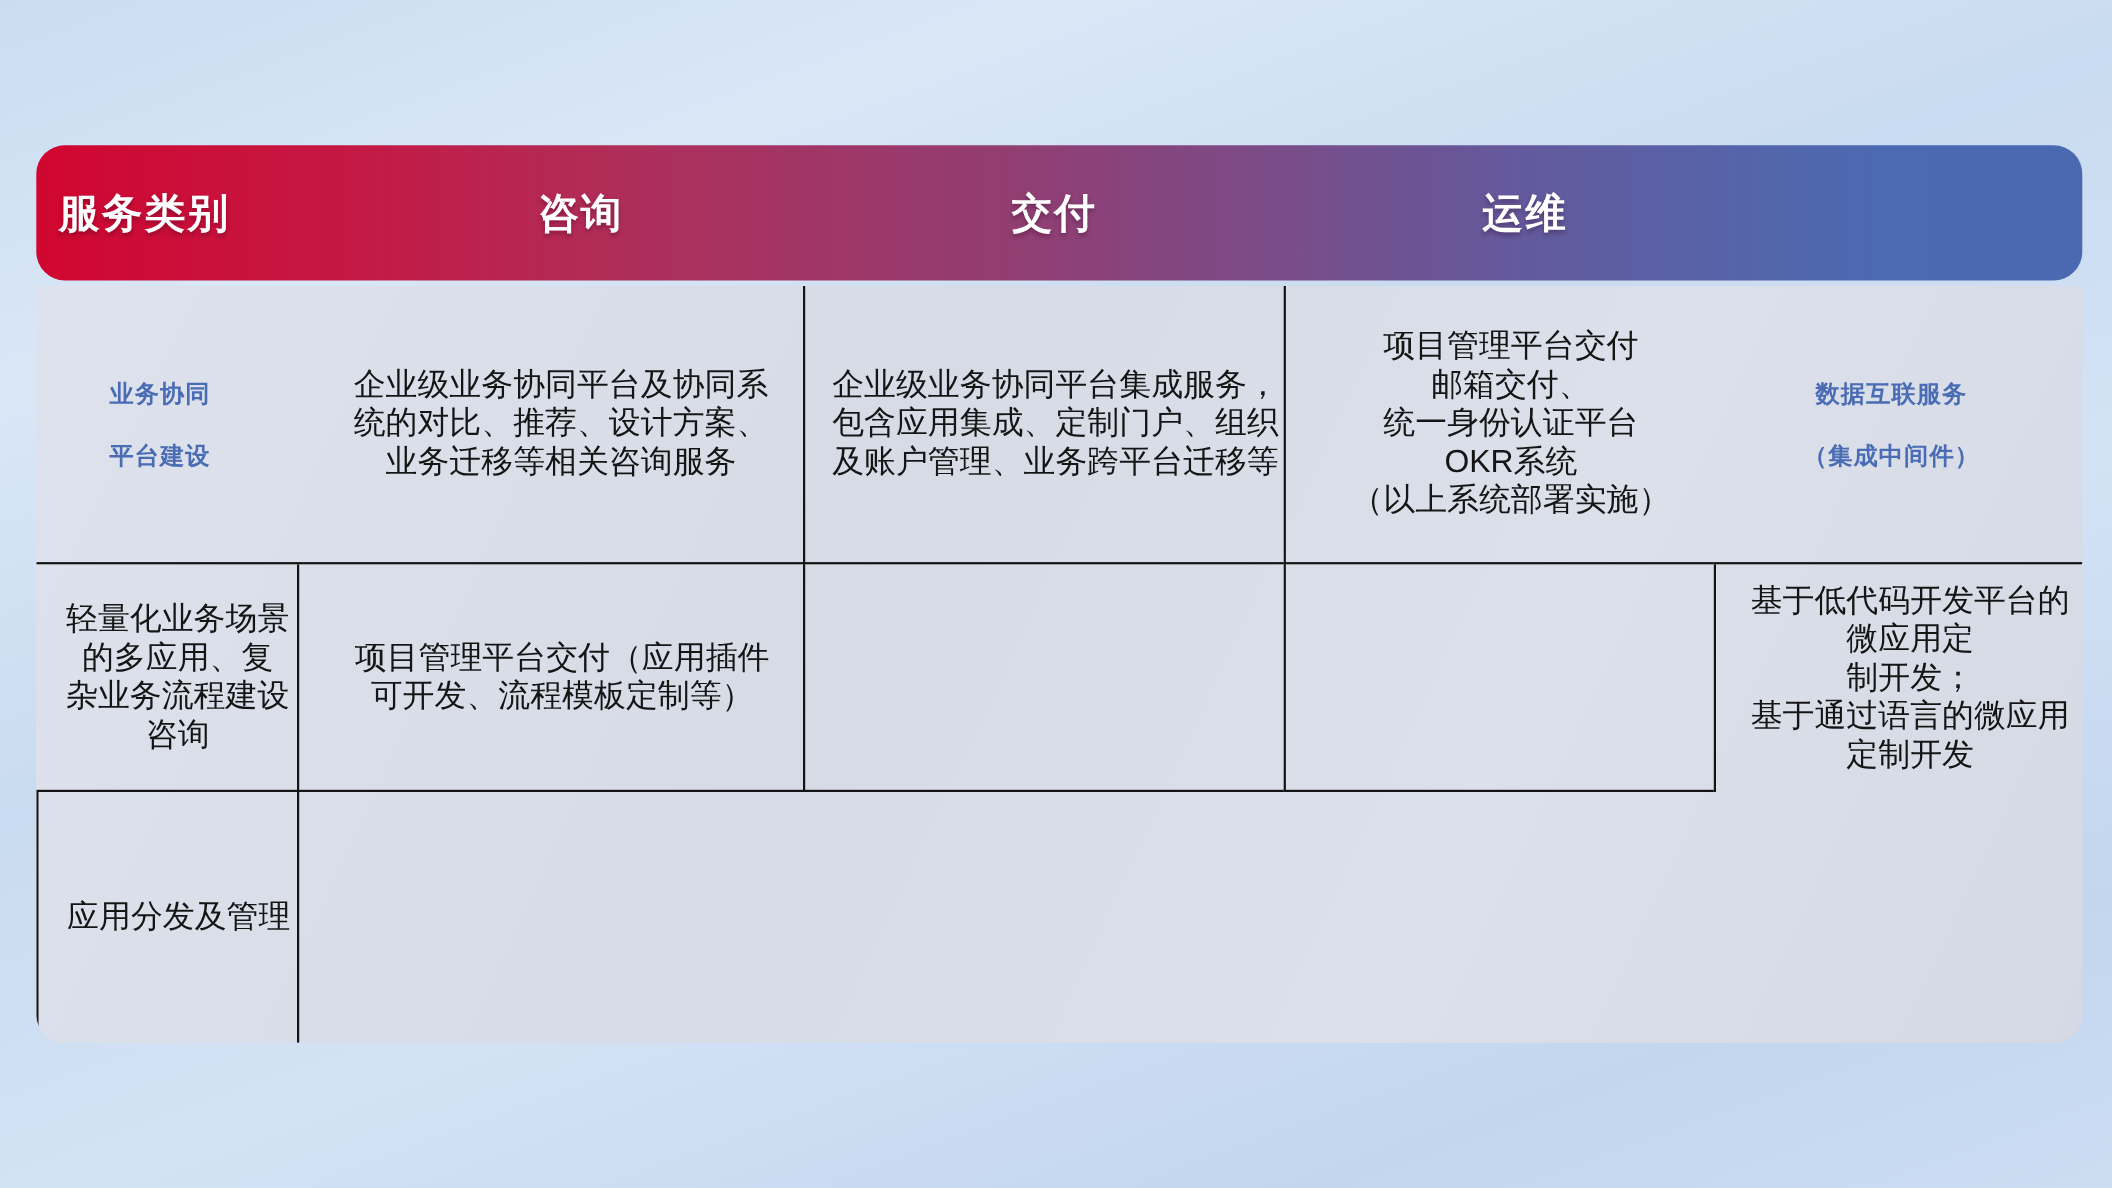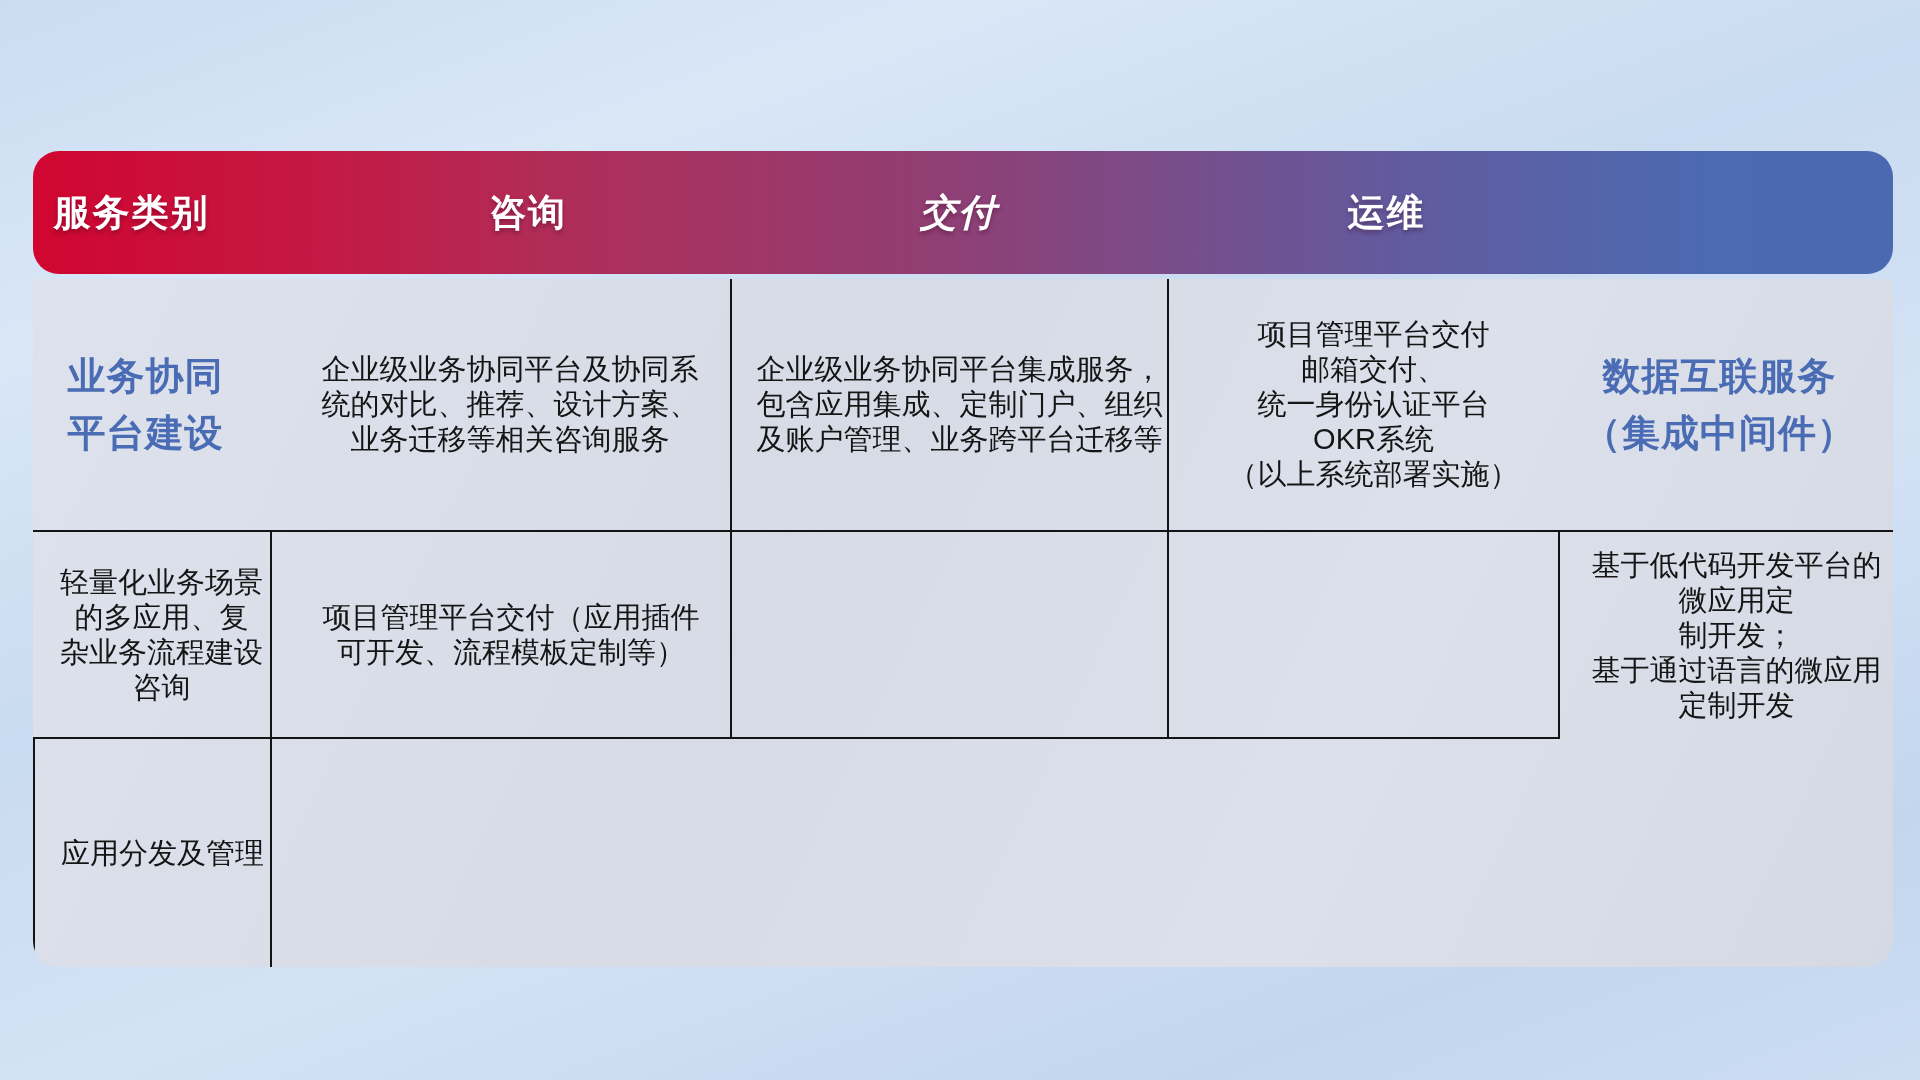--- a/index.html
+++ b/index.html
@@ -11,21 +11,20 @@
   body {
     background:
       linear-gradient(160deg,
         #cbdcf1 0%, #d9e7f7 20%, #c9dbf0 42%,
         #d4e2f5 62%, #c3d6ee 85%, #ccddf2 100%);
   }
   .table-wrap {
     position: absolute;
     left: 33px; top: 132px;
     width: 1860px;
-    margin-top: 19px;
   }
   
   .header {
     height: 123px;
     border-radius: 26px;
     background: linear-gradient(90deg,
       #d00630 0%, #c31a45 16%, #b02d58 28%,
       #8e4076 50%, #64599c 72%, #4c6ab1 90%, #4a69b0 100%);
     display: grid;
     grid-template-columns: 237px 460px 437px 391px 335px;
@@ -36,21 +35,21 @@
     text-align: center;
     color: #ffffff;
     font-size: 37px;
     font-weight: bold;
     letter-spacing: 2px;
     text-shadow: 0 3px 4px rgba(50, 0, 25, 0.35);
   }
   .hcell.h1 span { display: inline-block; transform: translateX(-20px); }
   .hcell.h2 span { display: inline-block; transform: translateX(28px); }
   .hcell.h3 span { display: inline-block; transform: translateX(14px); }
-  .hcell.h4 span { display: inline-block; transform: translateX(10px); font-style: italic; }
+  .hcell.h4 span { display: inline-block; transform: translateX(10px); }
   .hcell.h5 span { display: inline-block; transform: translateX(24px); }
   
   .tbody {
     display: grid;
     grid-template-columns: 237px 460px 437px 391px 335px;
     grid-template-rows: 253px 207px 228px;
     background: linear-gradient(115deg, #dde2ec 0%, #d6dbe6 40%, #dbe0ea 70%, #d4d9e4 100%);
     border-radius: 0 0 26px 26px;
     overflow: hidden;
   }
@@ -63,21 +62,21 @@
     line-height: 35px;
     color: #151515;
     white-space: pre-line;
     padding-left: 20px;
   }
   .cell.vline { border-left: 2px solid #141414; }
   .cell.hline { border-bottom: 2px solid #141414; }
   .cell.cat {
     color: #4a6cb4;
     font-weight: bold;
-    font-size: 38px;
+    font-size: 22px;
     line-height: 57px;
     letter-spacing: 1px;
   }
   .cell.cat span { display: inline-block; transform: translateX(-16px); }
 </style>
 </head>
 <body>
 
 <div class="table-wrap">
 

